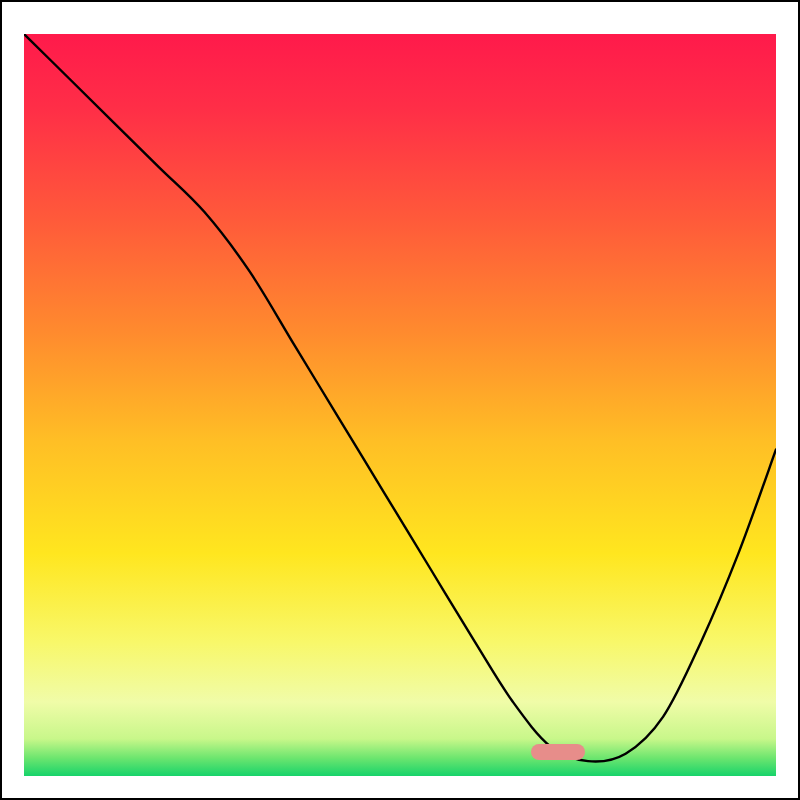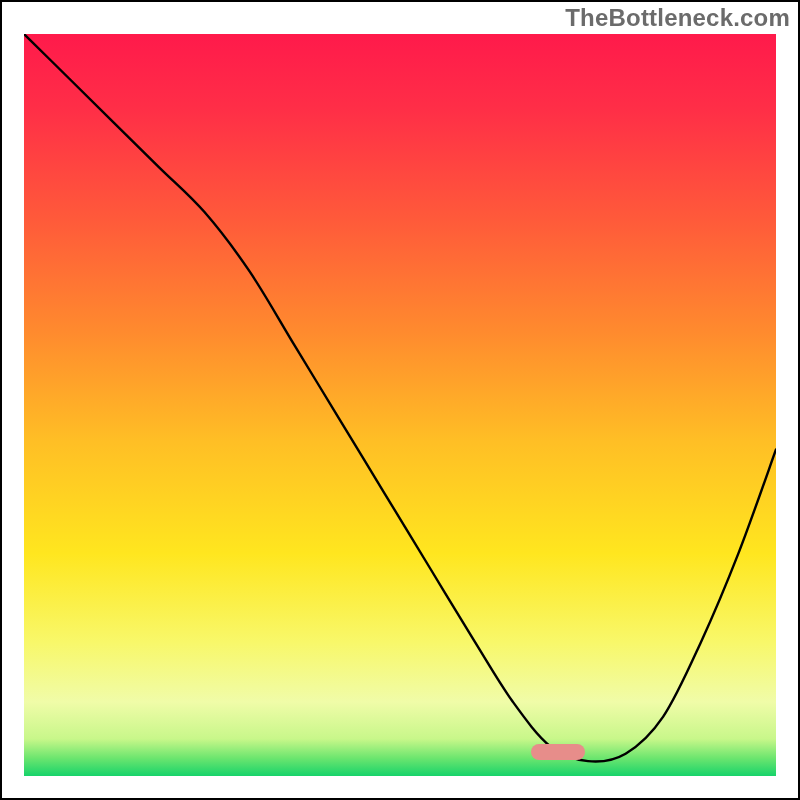--- a/index.html
+++ b/index.html
@@ -49,21 +49,20 @@
     border-radius: 8px;
     transform: translate(-50%, -50%);
     z-index: 15;
   }
 </style>
 </head>
 <body>
 
 <div class="frame">
 
-  <div class="watermark">TheBottleneck.com</div>
 
   <div class="plot-area">
     <svg id="chart-svg" viewBox="0 0 1000 1000" preserveAspectRatio="none" xmlns="http://www.w3.org/2000/svg">
       <defs>
         <linearGradient id="bgGrad" x1="0" y1="0" x2="0" y2="1">
             <stop offset="0%" stop-color="#ff1a4b"></stop>
             <stop offset="10%" stop-color="#ff2e47"></stop>
             <stop offset="25%" stop-color="#ff5a3a"></stop>
             <stop offset="40%" stop-color="#ff8a2e"></stop>
             <stop offset="55.00000000000001%" stop-color="#ffbf25"></stop>

